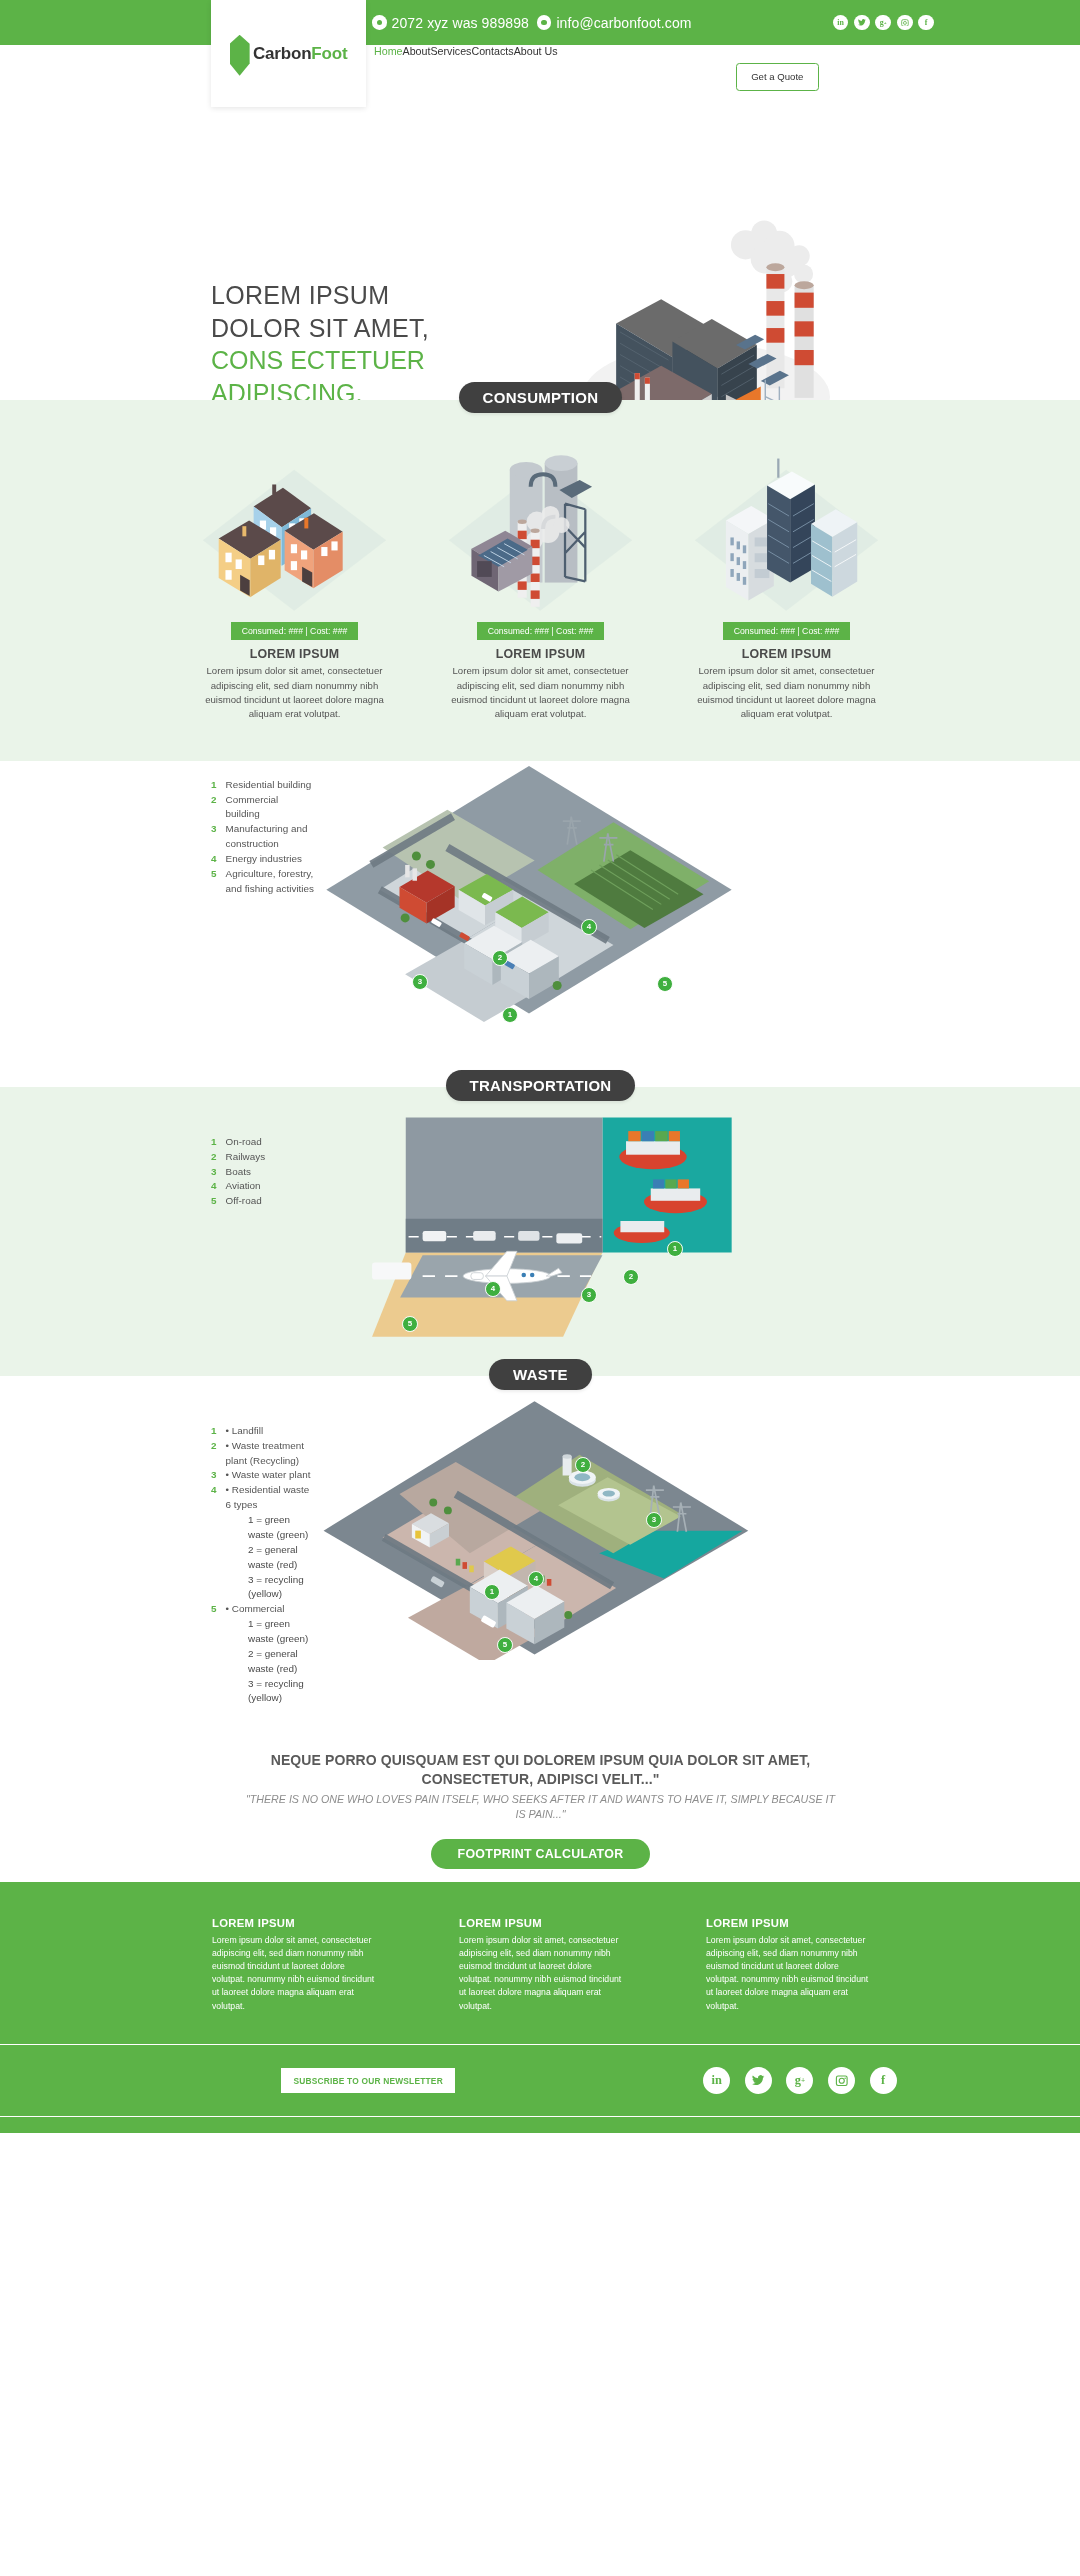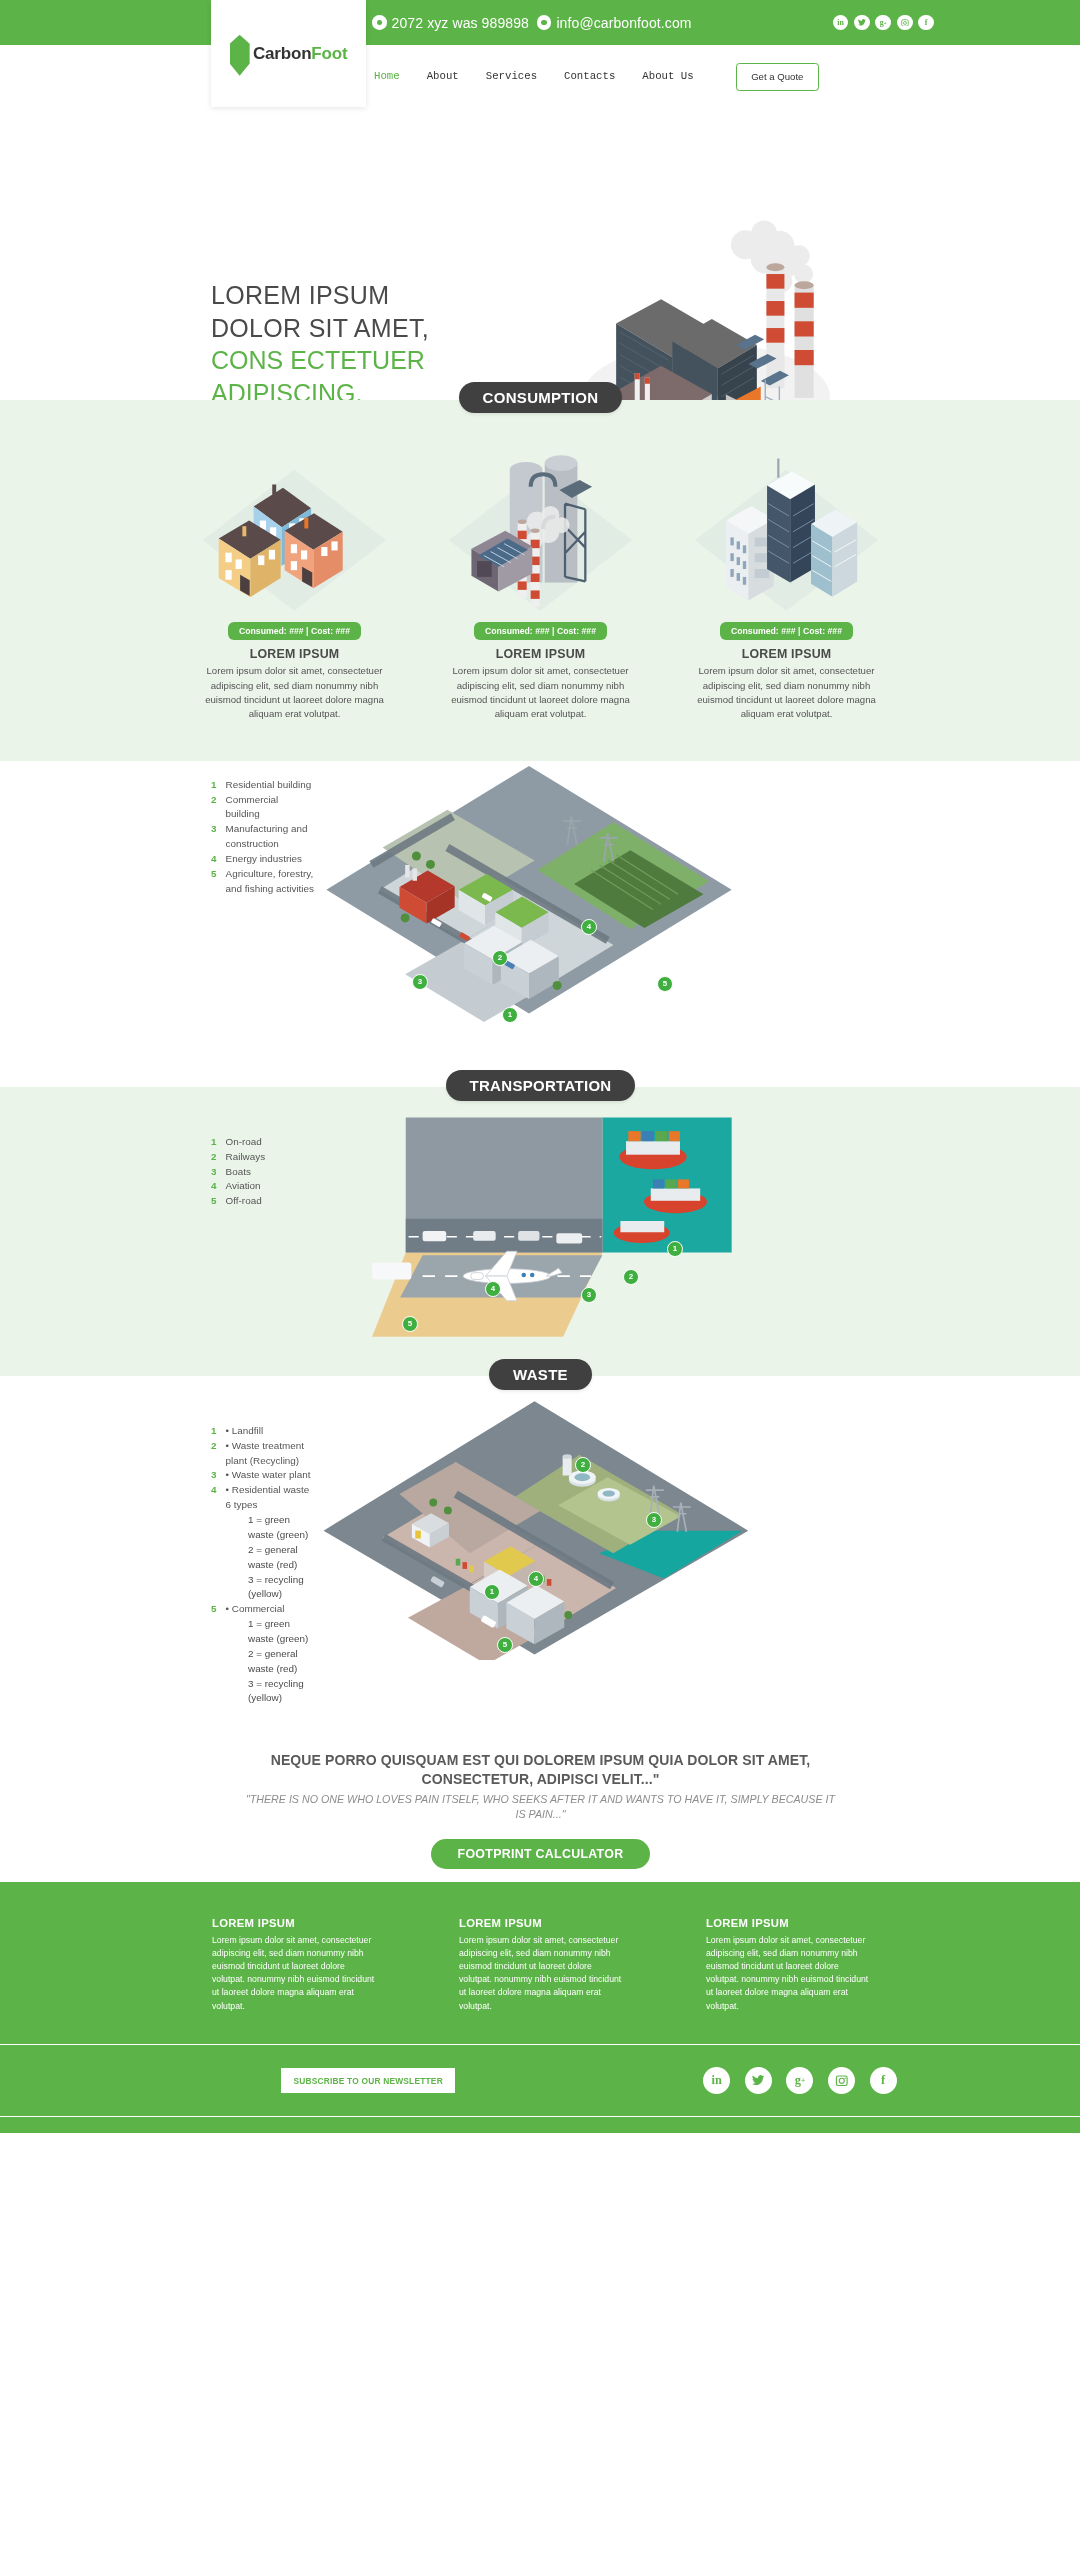--- a/index.html
+++ b/index.html
@@ -43,21 +43,21 @@
   }
   .leaf {
     width: 20px; height: 41px; background: #5cb347; margin-top: 3.4px;
     clip-path: polygon(50% 0%, 100% 22%, 100% 70%, 50% 100%, 0% 70%, 0% 22%);
   }
   .logo-text { font-size: 17px; font-weight: bold; letter-spacing: -0.2px; }
   .logo-text .a { color: #333; }
   .logo-text .b { color: #5cb347; }
   .nav {
     position: absolute; left: 374px; top: 0; height: 62px;
-    display: flex; align-items: center; gap: 27px; font-family: Liberation Mono, monospace;
+    display: flex; align-items: flex-start; 
   }
   .nav a { font-size: 10.7px; color: #333; text-decoration: none; }
   .nav a.active { color: #5cb347; }
   .quote-btn {
     position: absolute; right: 262px; top: 18px;
     border: 0.8px solid #5cb347; border-radius: 3.4px; background: #fff;
     color: #333; font-size: 9.6px; padding: 7.3px 14.6px; cursor: pointer;
     font-family: "Liberation Sans", sans-serif;
   }
 
@@ -79,22 +79,22 @@
     box-shadow: 0 1.7px 3.4px rgba(0,0,0,.08);
   }
 
   
   .consumption { background: #eaf4e9; padding-top: 0; padding-bottom: 39px; position: relative; }
   .consumption .badge-row { position: relative; top: -18px; }
   .cards { display: flex; justify-content: center; gap: 29px; margin-top: 5.6px; }
   .card { width: 217px; text-align: center; }
   .card-art { height: 186px; position: relative; }
   .pill {
-    display: inline-block; background: #5cb347; color: #fff; font-weight: bold;
-    font-size: 8.7px; padding: 3.9px 10.7px; border-radius: 6px; margin-bottom: 6.8px;
+    display: inline-block; background: #5cb347; color: #fff; font-weight: normal;
+    font-size: 8.7px; padding: 3.9px 10.7px; border-radius: 0; margin-bottom: 6.8px;
   }
   .card-h { font-size: 12.4px; font-weight: bold; color: #4a4a4a; letter-spacing: 0.2px; margin-bottom: 3.4px; }
   .card-p { font-size: 9.6px; line-height: 1.50; color: #555; padding: 0 13.5px; }
 
   
   .section { position: relative; padding-bottom: 22.5px; }
   .section.white { background: #fff; }
   .section.tint { background: #eaf4e9; }
   .section .badge-row { position: relative; top: -17px; }
   .sec-body { display: flex; align-items: flex-start; }

